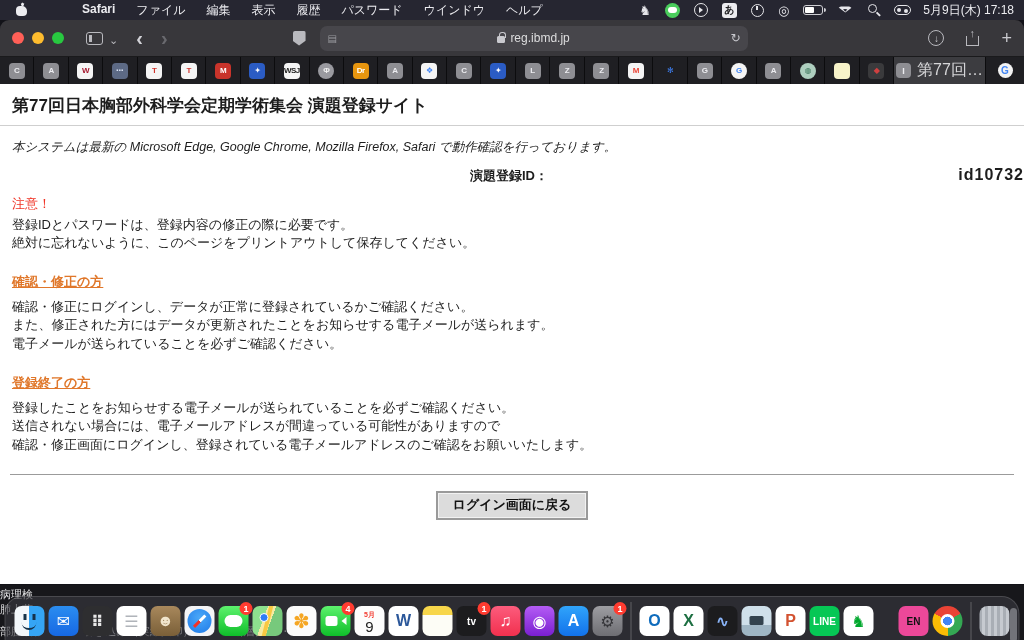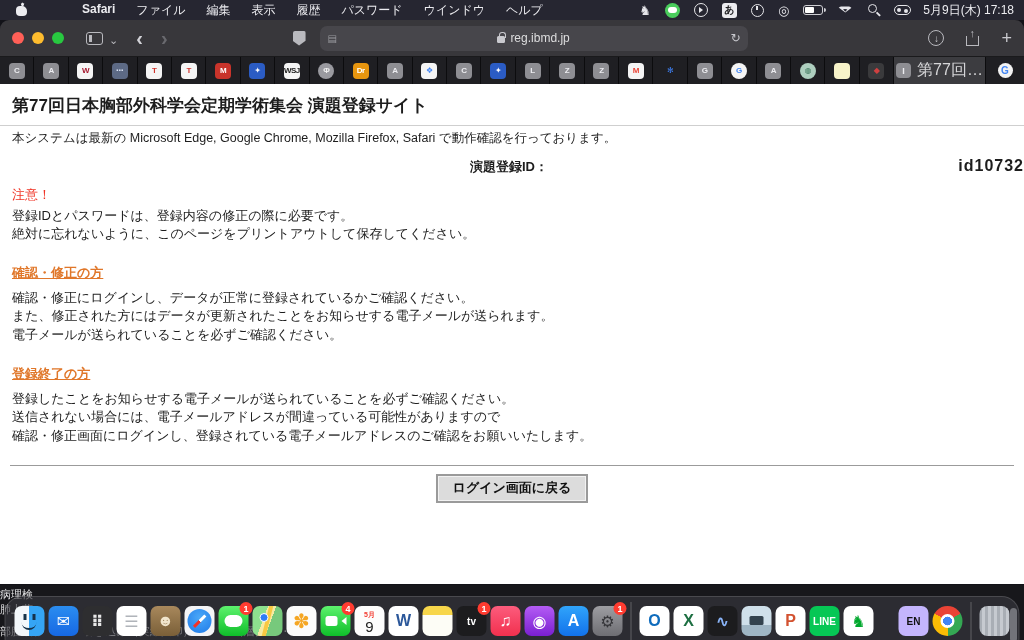--- a/index.html
+++ b/index.html
@@ -97,31 +97,31 @@
   .tfav { width:15px; height:15px; border-radius:4px; background:#8e8e93; color:#ececf0;
     display:flex; align-items:center; justify-content:center; font-size:9px; font-weight:bold; }
   .tlabel { color:#d6d6d8; font-size:16px;text-align:right; }
   .gtab { width:38px; display:flex; align-items:center; justify-content:center; }
   .gfav { width:15px; height:15px; border-radius:50%; background:#f2f2f2; color:#4285f4;
     display:flex; align-items:center; justify-content:center; font-size:10px; font-weight:bold; }
 
   
   .page { height:500px; background:#fff; color:#1d1d1d; overflow:hidden; position:relative; }
   .page h1 { font-size:17px; font-weight:bold; padding:10px 12px 8px; border-bottom:1px solid #cfcfcf; }
-  .intro { font-size:12.5px; margin:4px 12px 0; }
+  .intro { font-size:12.5px; margin:13px 12px 0;font-style:italic; }
   .graybar { margin-top:14px; background:#c8c8c8; font-size:13px; font-weight:bold; padding:3px 12px 4px; }
   .frow { display:flex; align-items:baseline; margin-top:10px;justify-content:space-between; }
   .flabel { width:548px; text-align:right; font-weight:bold; font-size:13px; }
   .fvalue { margin-left:13px; font-weight:bold; font-size:16px; letter-spacing:1px; }
   .notice { margin:10px 12px 0; font-size:13px; line-height:18px; }
   .ntitle { color:#f03224; font-weight:normal; margin-bottom:3px; }
   .sect { margin:21px 12px 0; font-size:13px; line-height:18.5px; }
   .shead { color:#e0772a; font-weight:bold; text-decoration:underline; margin-bottom:6px; }
   .bhr { border:none; border-top:1px solid #9b9b9b; margin:20px 10px 0; }
-  .btnrow { text-align:center; margin-top:8px; }
+  .btnrow { text-align:center; margin-top:16px; }
   .btnrow button { font-family:inherit; font-size:13px; font-weight:bold; color:#111;
     background:#dcdcdc; border:2px solid #9a9a9a; box-shadow:inset 0 0 0 1px #f2f2f2;
     padding:3px 15px 4px; cursor:pointer; }
 
   
   .bottomstrip { position:absolute; left:0; right:0; bottom:0; height:55px; background:#17171b;
     color:#e8e8ea; z-index:5; overflow:hidden; }
   .frag { position:absolute; font-size:11px; white-space:nowrap; }
   .frag1 { left:0; top:2px; } .frag2 { left:0; top:17px; }
   .frag3 { left:0; bottom:1px; width:100%; overflow:hidden; color:#d8d8da; }
@@ -418,21 +418,21 @@
           <div class="dico" style="background: rgb(28, 28, 30); color: rgb(138, 180, 248);">∿</div>
         </div><div class="dock-item">
           <div class="dico d-photo"></div>
         </div><div class="dock-item">
           <div class="dico" style="background: rgb(255, 255, 255); color: rgb(211, 82, 48);">P</div>
         </div><div class="dock-item">
           <div class="dico d-text" style="background: rgb(6, 199, 85); color: rgb(255, 255, 255);">LINE</div>
         </div><div class="dock-item">
           <div class="dico" style="background: rgb(255, 255, 255); color: rgb(0, 168, 45);">♞</div>
         </div><div class="dock-item">
-          <div class="dico d-text" style="background: #c4b5fd; color: rgb(17, 17, 17); margin-left: 21px;">EN</div>
+          <div class="dico d-text" style="background: #ec4899; color: rgb(17, 17, 17); margin-left: 21px;">EN</div>
         </div><div class="dock-item">
           <div class="dico d-chrome"></div>
         </div><div class="dock-div"></div><div class="dock-item">
           <div class="dico d-trash"></div>
         </div></div>
   </div>
 
 </div>
 
 </body></html>

